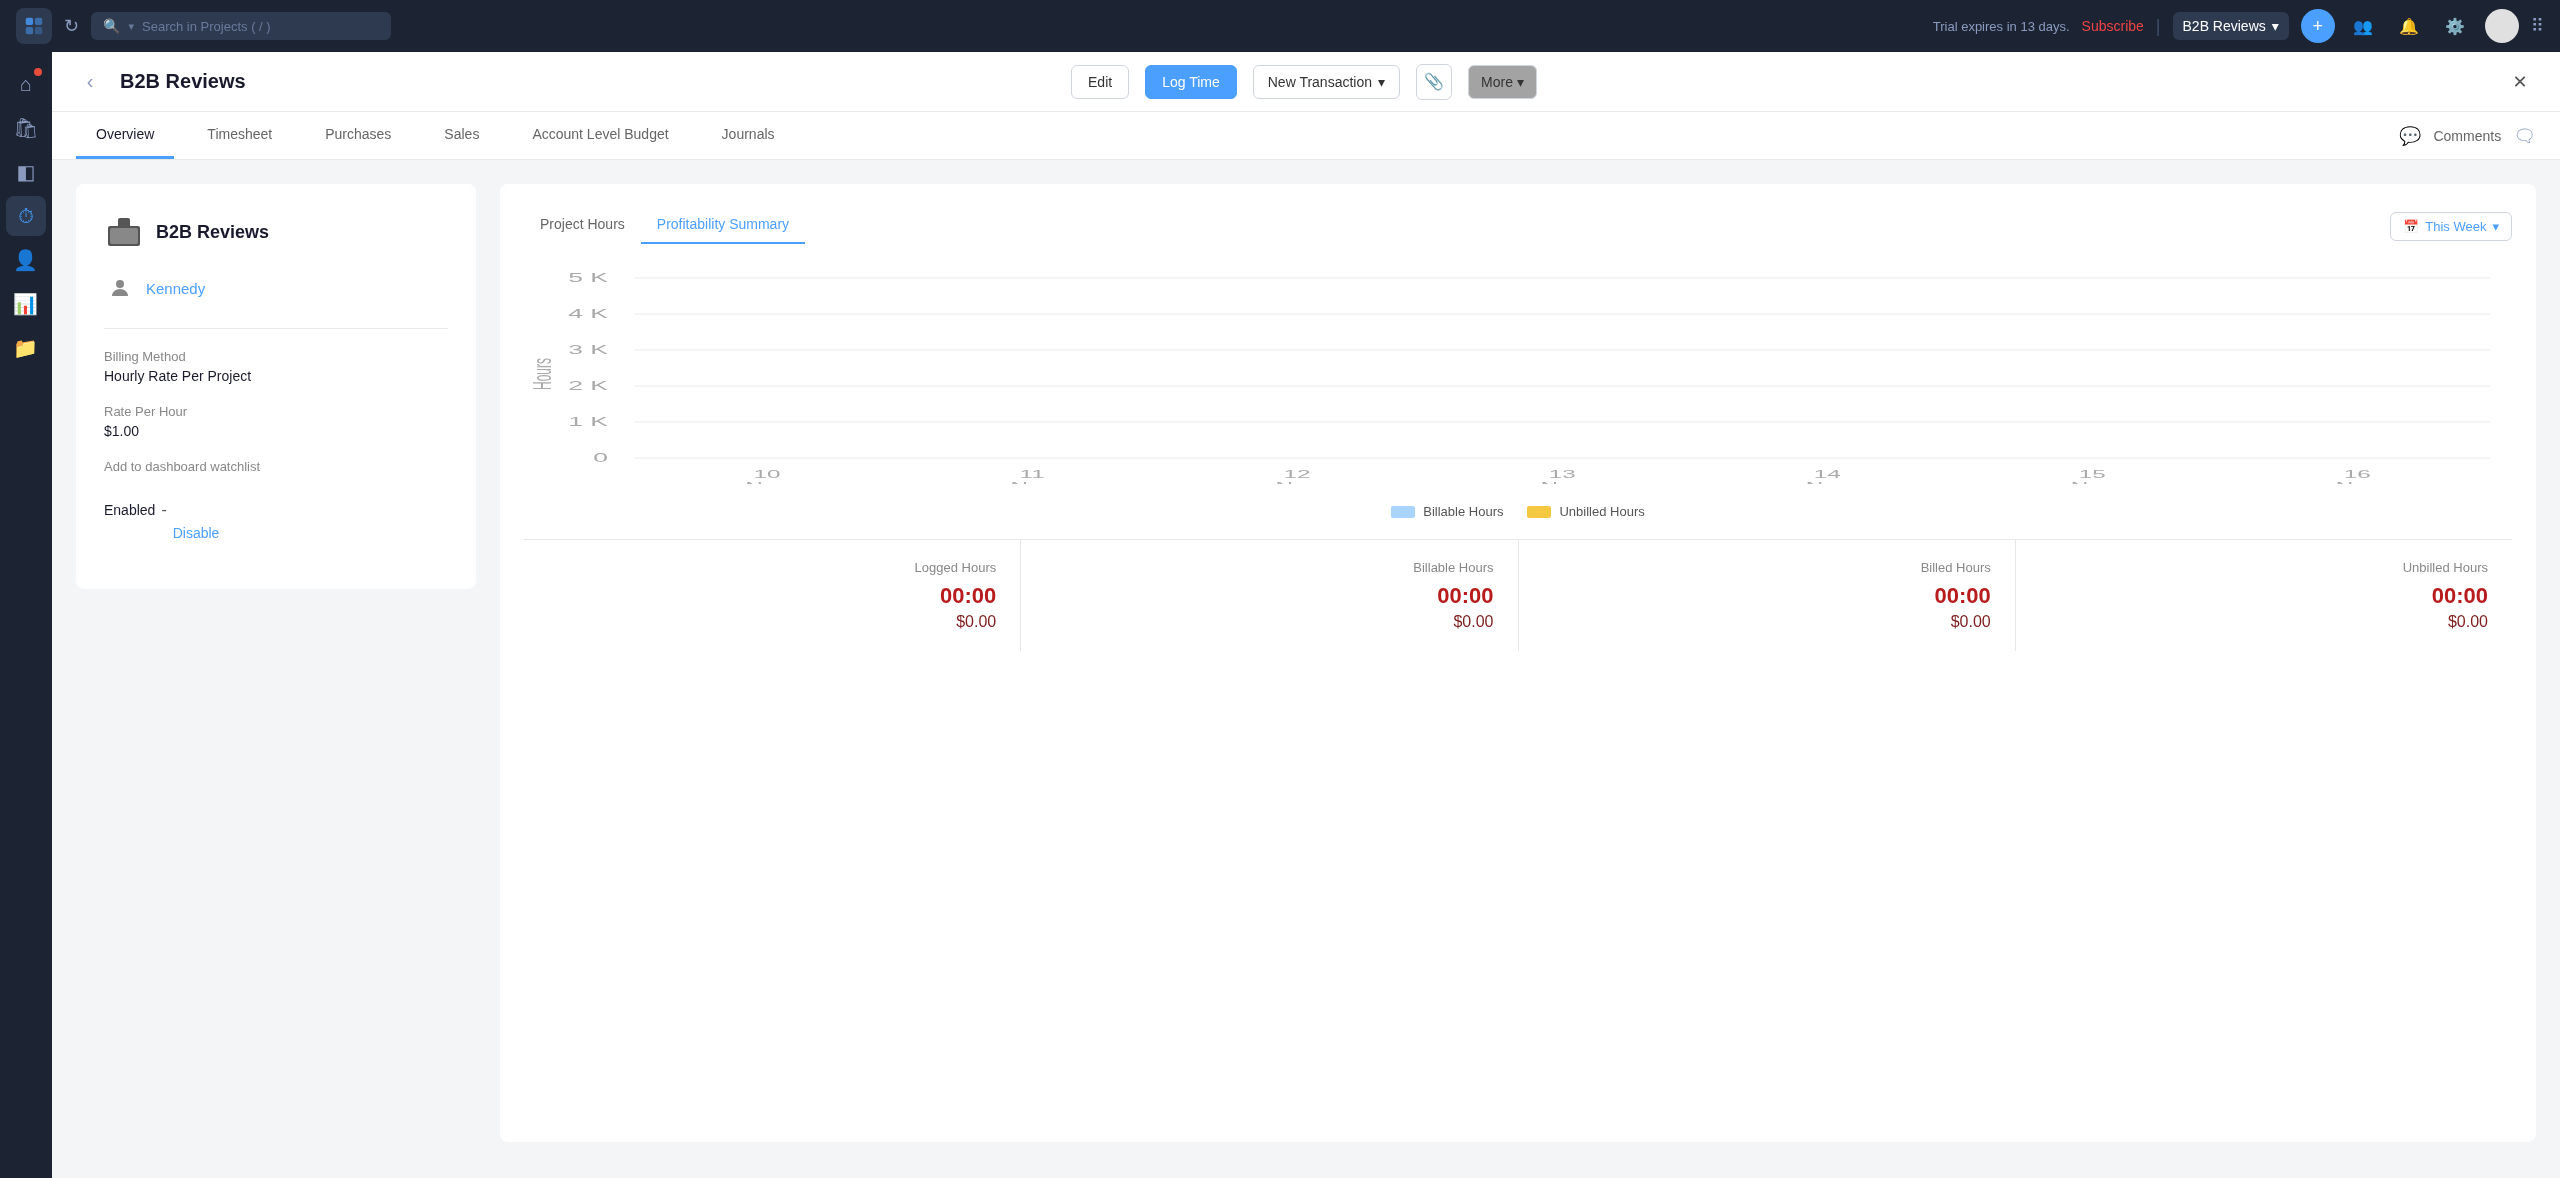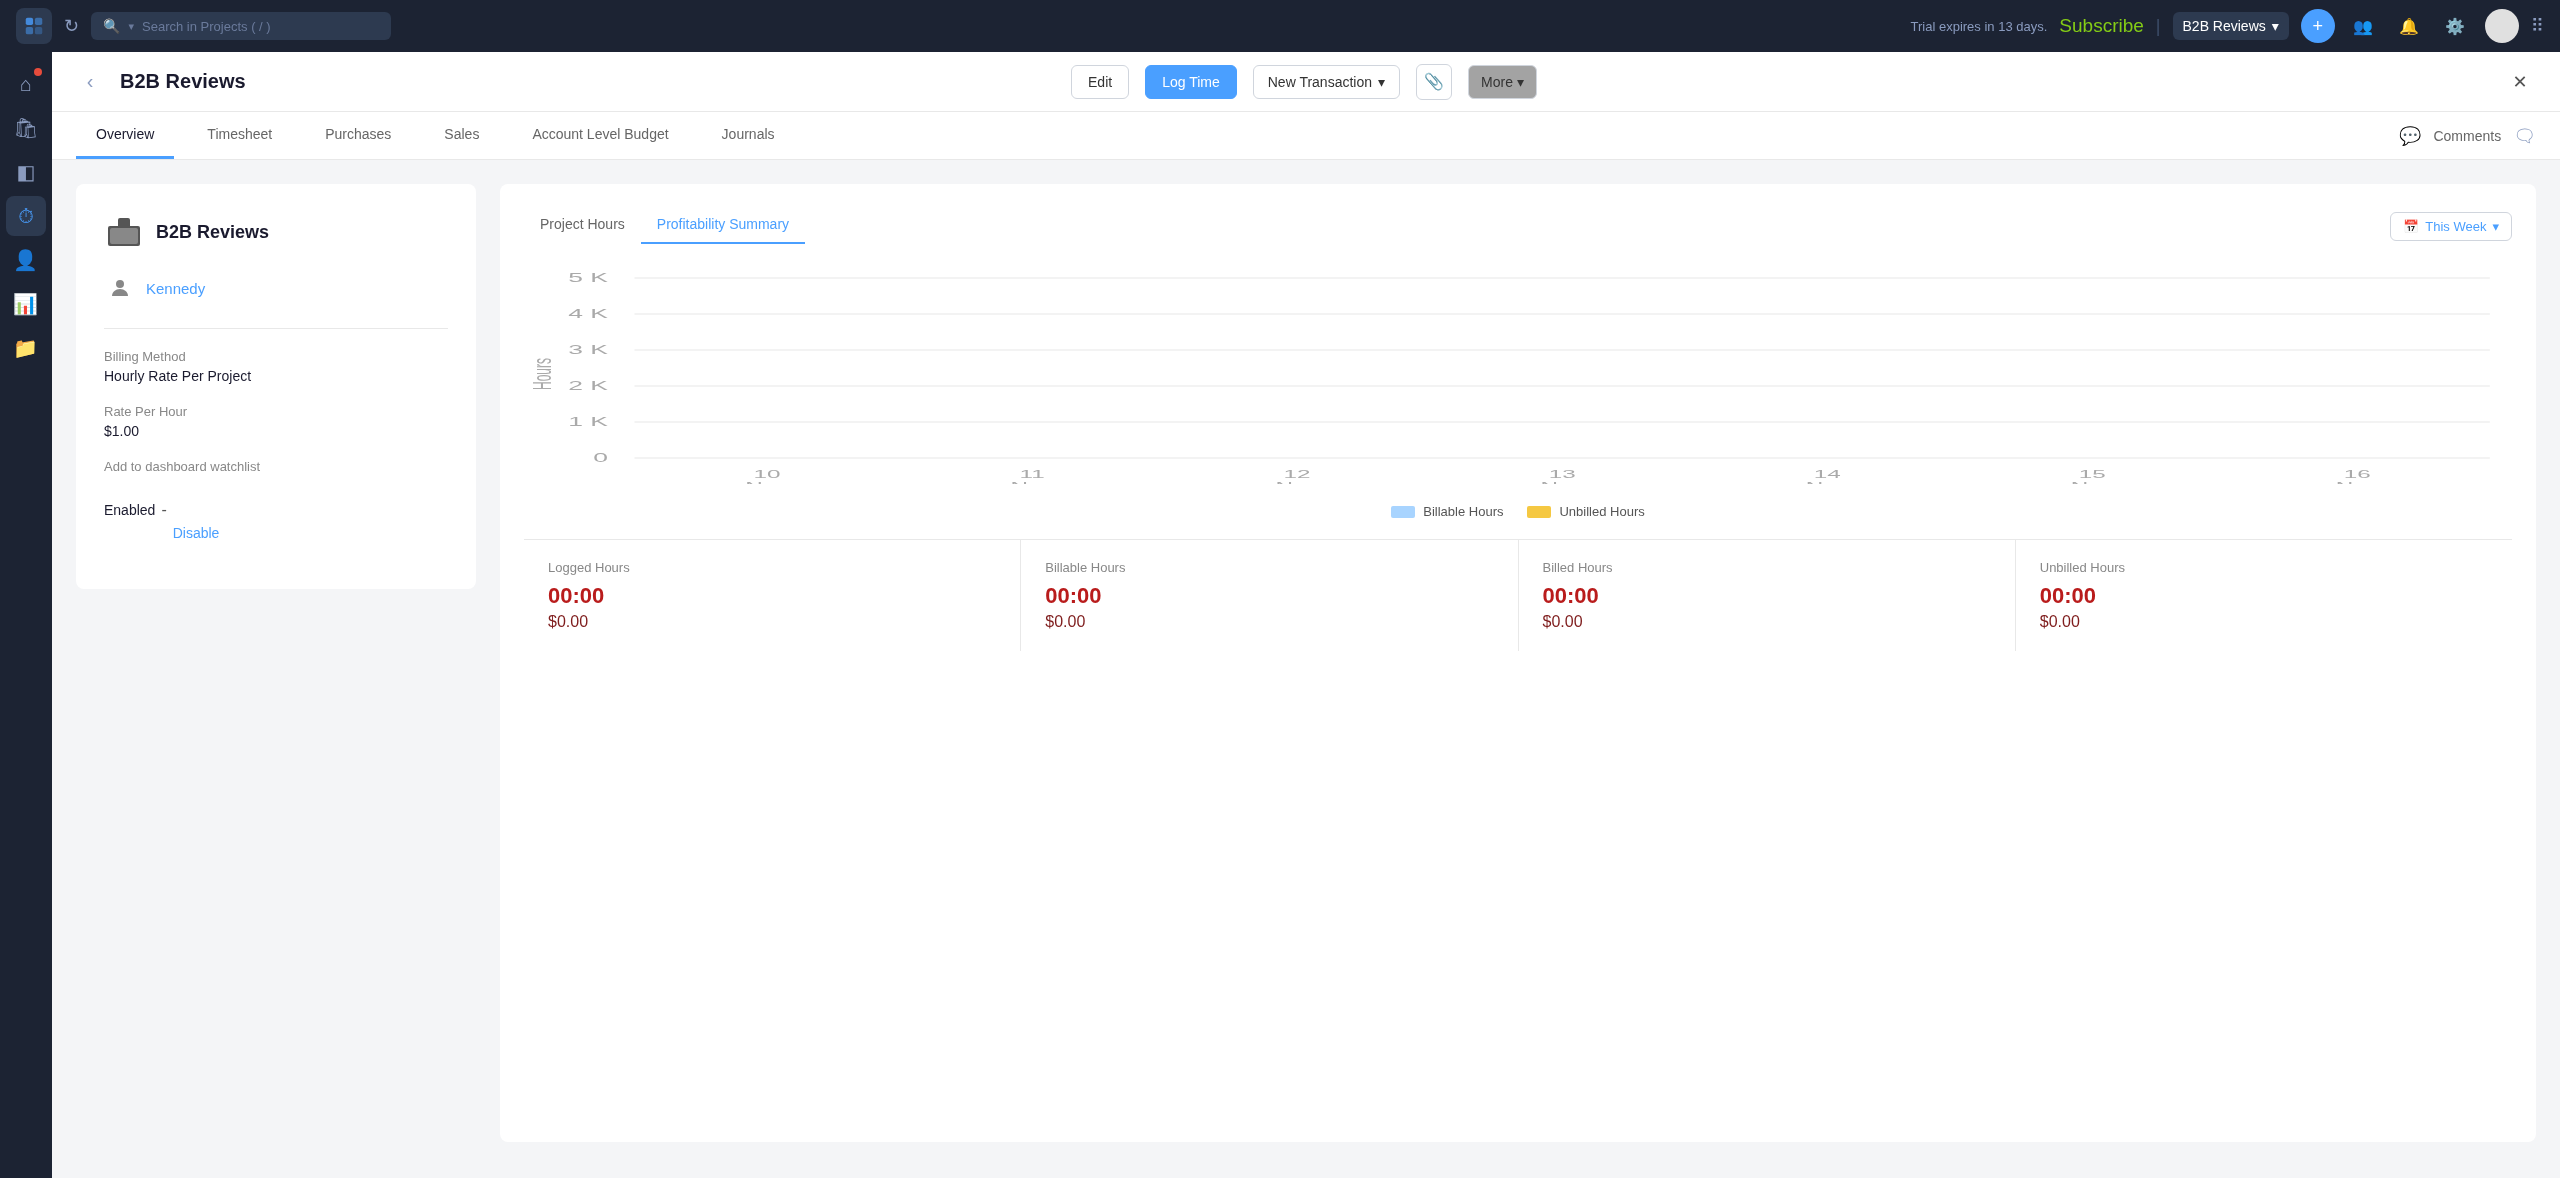--- a/index.html
+++ b/index.html
@@ -13,21 +13,21 @@
     .nav-logo { width: 36px; height: 36px; background: #2d3a50; border-radius: 8px;
       display: flex; align-items: center; justify-content: center; color: #fff; font-size: 18px; flex-shrink: 0; }
     .nav-refresh { color: #8a9bbf; font-size: 18px; cursor: pointer; flex-shrink: 0; }
     .search-bar {
       display: flex; align-items: center; background: #2d3a50; border-radius: 6px;
       padding: 6px 12px; gap: 8px; width: 300px; color: #8a9bbf; font-size: 14px; cursor: pointer;
     }
     .search-bar .search-icon { color: #8a9bbf; font-size: 14px; }
     .nav-spacer { flex: 1; }
     .trial-text { color: #8a9bbf; font-size: 13px; }
-    .subscribe-link { color: #84cc16; font-size: 19px; text-decoration: none; cursor: pointer; }
+    .subscribe-link { color: #ef4444; font-size: 14px; text-decoration: none; cursor: pointer; }
     .nav-divider { color: #3d4d6a; font-size: 18px; }
     .workspace-selector {
       display: flex; align-items: center; gap: 6px; color: #fff; font-size: 14px;
       background: #2d3a50; border-radius: 6px; padding: 6px 10px; cursor: pointer;
     }
     .nav-icon-btn {
       width: 34px; height: 34px; border-radius: 50%; background: #4a9fff;
       display: flex; align-items: center; justify-content: center; color: #fff; font-size: 18px; cursor: pointer;
     }
     .nav-icon-btn.outline { background: transparent; color: #8a9bbf; font-size: 18px; }
@@ -127,21 +127,21 @@
     .chart-svg { width: 100%; height: 100%; }
     .chart-legend { display: flex; align-items: center; gap: 24px; justify-content: center; margin-bottom: 20px; }
     .legend-item { display: flex; align-items: center; gap: 8px; font-size: 13px; color: #555; }
     .legend-color { width: 24px; height: 12px; border-radius: 2px; }
     .legend-blue { background: #a8d4ff; }
     .legend-yellow { background: #f5c842; }
 
     
     .stats-row { display: flex; border-top: 1px solid #e8e8e8; }
     .stat-cell {
-      flex: 1; padding: 20px 24px; text-align: left;
+      flex: 1; padding: 20px 24px; text-align: right;
       border-right: 1px solid #e8e8e8;
     }
     .stat-cell:last-child { border-right: none; }
     .stat-label { font-size: 13px; color: #888; margin-bottom: 8px; }
     .stat-time { font-size: 22px; font-weight: 600; color: #b91c1c; margin-bottom: 4px; }
     .stat-amount { font-size: 16px; color: #7f1d1d; }
   </style>
 </head>
 <body>
 

